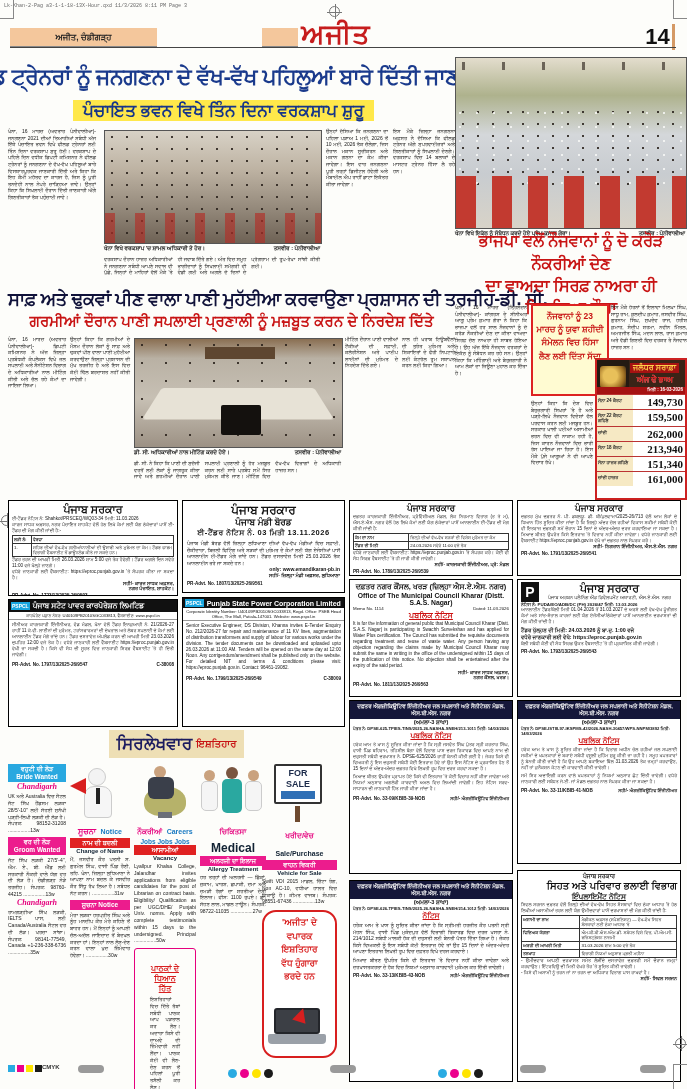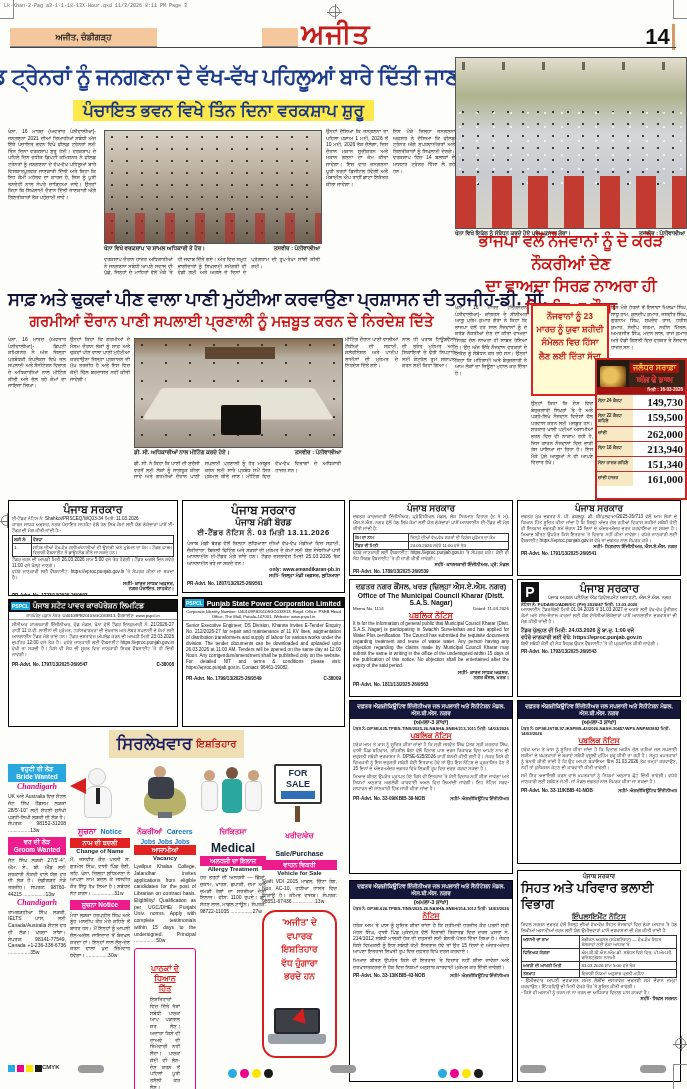--- a/index.html
+++ b/index.html
@@ -316,21 +316,21 @@
     <div class="tiny2" style="padding:1px 3px;font-size:5px">ਹਰੇਕ ਆਮ ਤੇ ਖਾਸ ਨੂੰ ਸੂਚਿਤ ਕੀਤਾ ਜਾਂਦਾ ਹੈ ਕਿ ਸ੍ਰੀਮਤੀ ਹਰਜੀਤ ਕੌਰ ਪਤਨੀ ਸ੍ਰੀ ਮੋਹਨ ਸਿੰਘ, ਵਾਸੀ ਪਿੰਡ ਮੁਕੰਦਪੁਰ ਵੱਲੋਂ ਵਿਭਾਗੀ ਰਿਕਾਰਡ ਵਿਚ ਦਰਜ ਖਸਰਾ ਨੰ. 214/1012 ਸਬੰਧੀ ਮਾਲਕੀ ਹੱਕ ਦੀ ਦਰੁਸਤੀ ਲਈ ਬੇਨਤੀ ਪੱਤਰ ਦਿੱਤਾ ਗਿਆ ਹੈ। ਜੇਕਰ ਕਿਸੇ ਵਿਅਕਤੀ ਨੂੰ ਇਸ ਸਬੰਧੀ ਕੋਈ ਇਤਰਾਜ਼ ਹੋਵੇ ਤਾਂ ਉਹ 15 ਦਿਨਾਂ ਦੇ ਅੰਦਰ-ਅੰਦਰ ਆਪਣਾ ਇਤਰਾਜ਼ ਲਿਖਤੀ ਰੂਪ ਵਿਚ ਦਫ਼ਤਰ ਵਿਖੇ ਦਰਜ ਕਰਵਾਏ।</div>
     <div class="tiny2" style="padding:1px 3px;font-size:5px">ਮਿਆਦ ਬੀਤਣ ਉਪਰੰਤ ਕਿਸੇ ਵੀ ਇਤਰਾਜ਼ 'ਤੇ ਵਿਚਾਰ ਨਹੀਂ ਕੀਤਾ ਜਾਵੇਗਾ ਅਤੇ ਦਰਖਾਸਤਕਰਤਾ ਦੇ ਹੱਕ ਵਿਚ ਨਿਯਮਾਂ ਅਨੁਸਾਰ ਕਾਰਵਾਈ ਮੁਕੰਮਲ ਕਰ ਦਿੱਤੀ ਜਾਵੇਗੀ।</div>
     <div class="prline" style="padding:0 3px">
       <span>PR-Advt. No. 33-13/KBIB-43-NOB</span>
       <span>ਸਹੀ/- ਐਗਜ਼ੀਕਿਊਟਿਵ ਇੰਜੀਨੀਅਰ</span>
     </div>
   </div>
 
   <div class="abs box" style="left:517px;top:870px;width:164px;height:212px;padding:2px 3px">
     <div style="font-size:6px;font-weight:bold;text-align:center">ਪੰਜਾਬ ਸਰਕਾਰ</div>
-    <div style="font-size:13px;font-weight:bold;text-align:left">ਸਿਹਤ ਅਤੇ ਪਰਿਵਾਰ ਭਲਾਈ ਵਿਭਾਗ</div>
+    <div style="font-size:10px;font-weight:bold;text-align:right">ਸਿਹਤ ਅਤੇ ਪਰਿਵਾਰ ਭਲਾਈ ਵਿਭਾਗ</div>
     <div style="font-size:7.5px;font-weight:bold;text-align:center;text-decoration:underline">ਇੰਪਲਾਇਮੈਂਟ ਨੋਟਿਸ</div>
     <div class="tiny2">ਸਿਵਲ ਸਰਜਨ ਦਫ਼ਤਰ ਵੱਲੋਂ ਜ਼ਿਲ੍ਹੇ ਦੀਆਂ ਵੱਖ-ਵੱਖ ਸਿਹਤ ਸੰਸਥਾਵਾਂ ਵਿਚ ਠੇਕਾ ਆਧਾਰ 'ਤੇ ਹੇਠ ਲਿਖੀਆਂ ਅਸਾਮੀਆਂ ਭਰਨ ਲਈ ਯੋਗ ਉਮੀਦਵਾਰਾਂ ਪਾਸੋਂ ਦਰਖਾਸਤਾਂ ਦੀ ਮੰਗ ਕੀਤੀ ਜਾਂਦੀ ਹੈ:</div>
     <div style="border:1px solid #333;margin-top:1px">
       <div style="display:flex;border-bottom:1px solid #333;font-size:4.4px">
         <div style="width:36%;border-right:1px solid #333;padding:1px;font-weight:bold">ਅਸਾਮੀ ਦਾ ਨਾਮ</div>
         <div style="flex:1;padding:1px">ਮੈਡੀਕਲ ਅਫ਼ਸਰ (ਸਪੈਸ਼ਲਿਸਟ) — ਵੱਖ-ਵੱਖ ਸਿਹਤ ਸੰਸਥਾਵਾਂ ਲਈ ਠੇਕਾ ਆਧਾਰ 'ਤੇ</div>
       </div>
       <div style="display:flex;border-bottom:1px solid #333;font-size:4.4px">
         <div style="width:36%;border-right:1px solid #333;padding:1px;font-weight:bold">ਵਿਦਿਅਕ ਯੋਗਤਾ</div>
         <div style="flex:1;padding:1px">ਐਮ.ਬੀ.ਬੀ.ਐਸ./ਐਮ.ਡੀ. ਸਬੰਧਤ ਵਿਸ਼ੇ ਵਿਚ, ਪੀ.ਐਮ.ਸੀ. ਰਜਿਸਟ੍ਰੇਸ਼ਨ ਲਾਜ਼ਮੀ</div>

